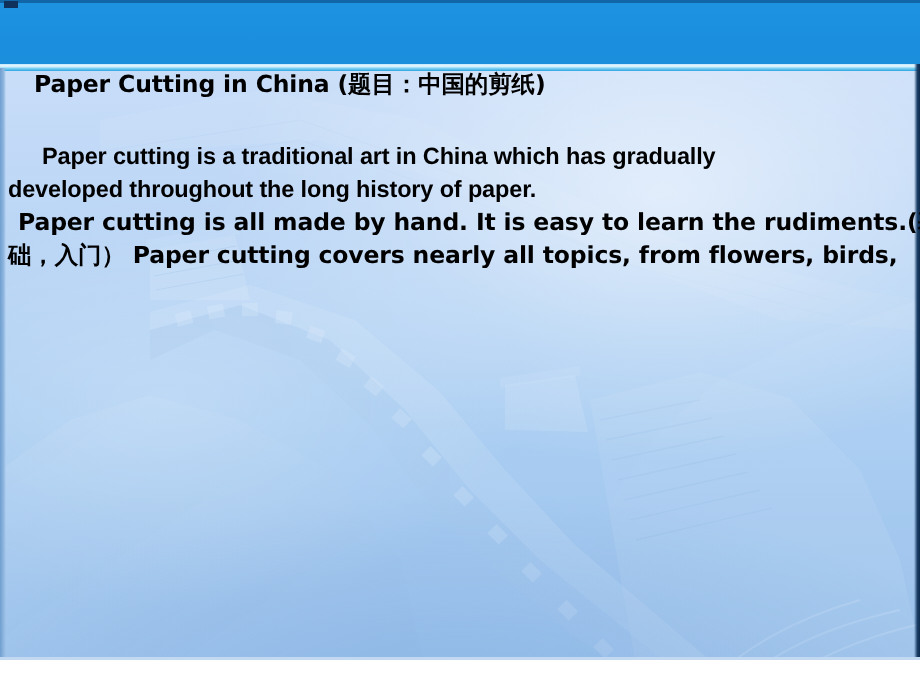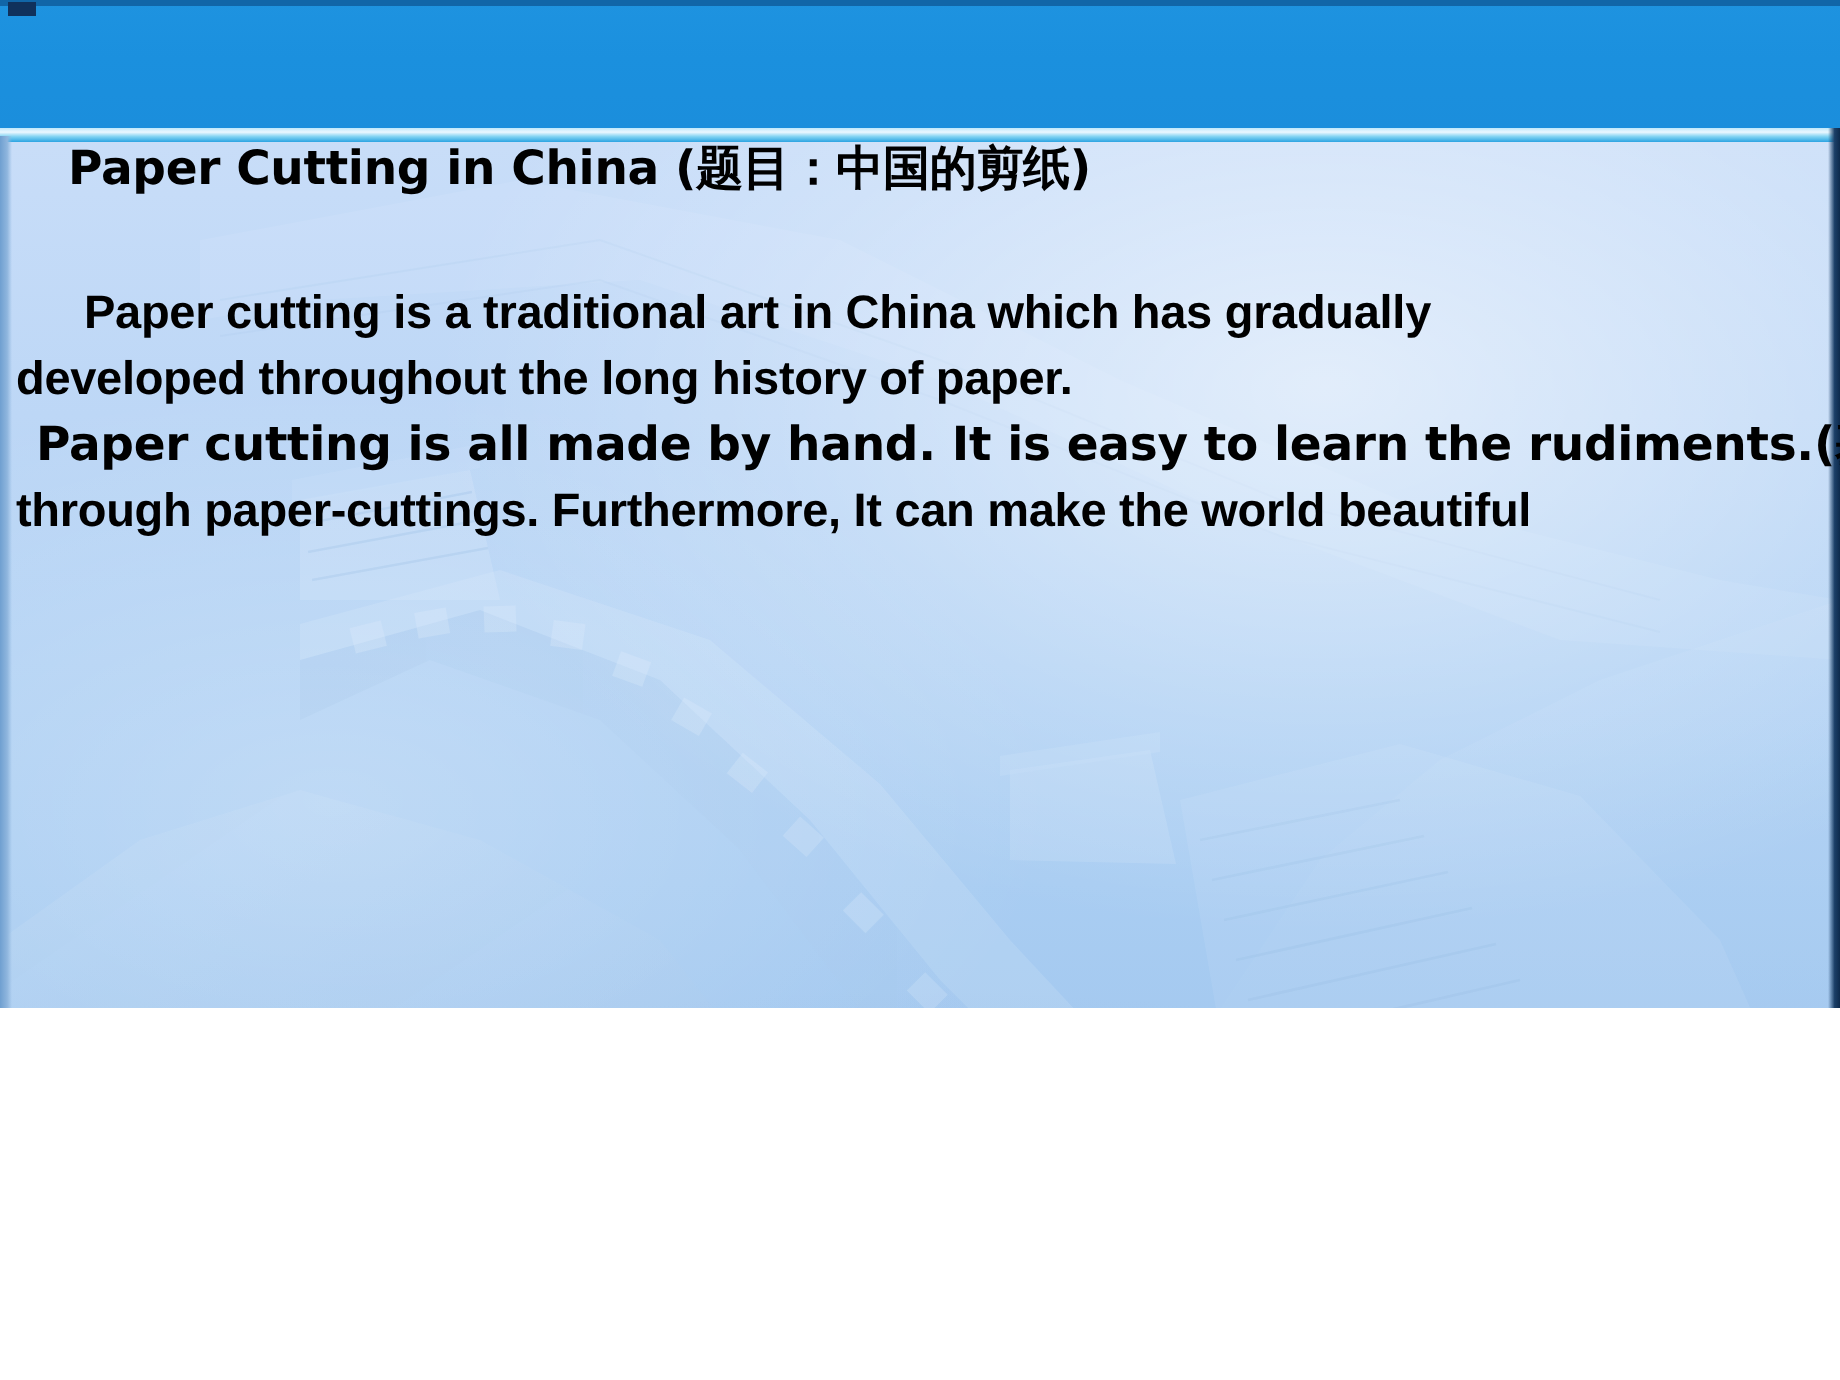--- a/index.html
+++ b/index.html
@@ -3,21 +3,21 @@
 <meta charset="utf-8">
 <style>
   html, body {
     margin: 0;
     padding: 0;
     background: #ffffff;
   }
   #slide {
     position: relative;
     width: 920px;
-    height: 504px;
+    height: 660px;
     overflow: hidden;
     font-family: "Liberation Sans", "DejaVu Sans", sans-serif;
     background: #9fc4ee;
   }
 
   
   .bg-base {
     position: absolute;
     left: 0; top: 0;
     width: 920px; height: 690px;
@@ -246,21 +246,21 @@
   <div class="header-underline"></div>
 
   <div class="edge-left"></div>
   <div class="edge-right"></div>
 
   <div class="text-block">
     <div class="slide-line indent-title cjk">Paper Cutting in China (题目：中国的剪纸)</div>
     <div class="slide-line indent-para">Paper cutting is a traditional art in China which has gradually</div>
     <div class="slide-line indent-none">developed throughout the long history of paper.</div>
     <div class="slide-line indent-small cjk">Paper cutting is all made by hand. It is easy to learn the rudiments.(基</div>
-    <div class="slide-line indent-none">through paper-cuttings. Furthermore, It can make the world beautiful</div>
+    <div class="slide-line indent-none cjk">础，入门）  Paper cutting covers nearly all topics, from flowers, birds,</div>
   </div>
 
   <div class="footer-gap-top"></div>
   <div class="footer-band">
   </div>
   <div class="footer-bullet"></div>
   <div class="footer-bottom-strip"></div>
 
 </div>
 

